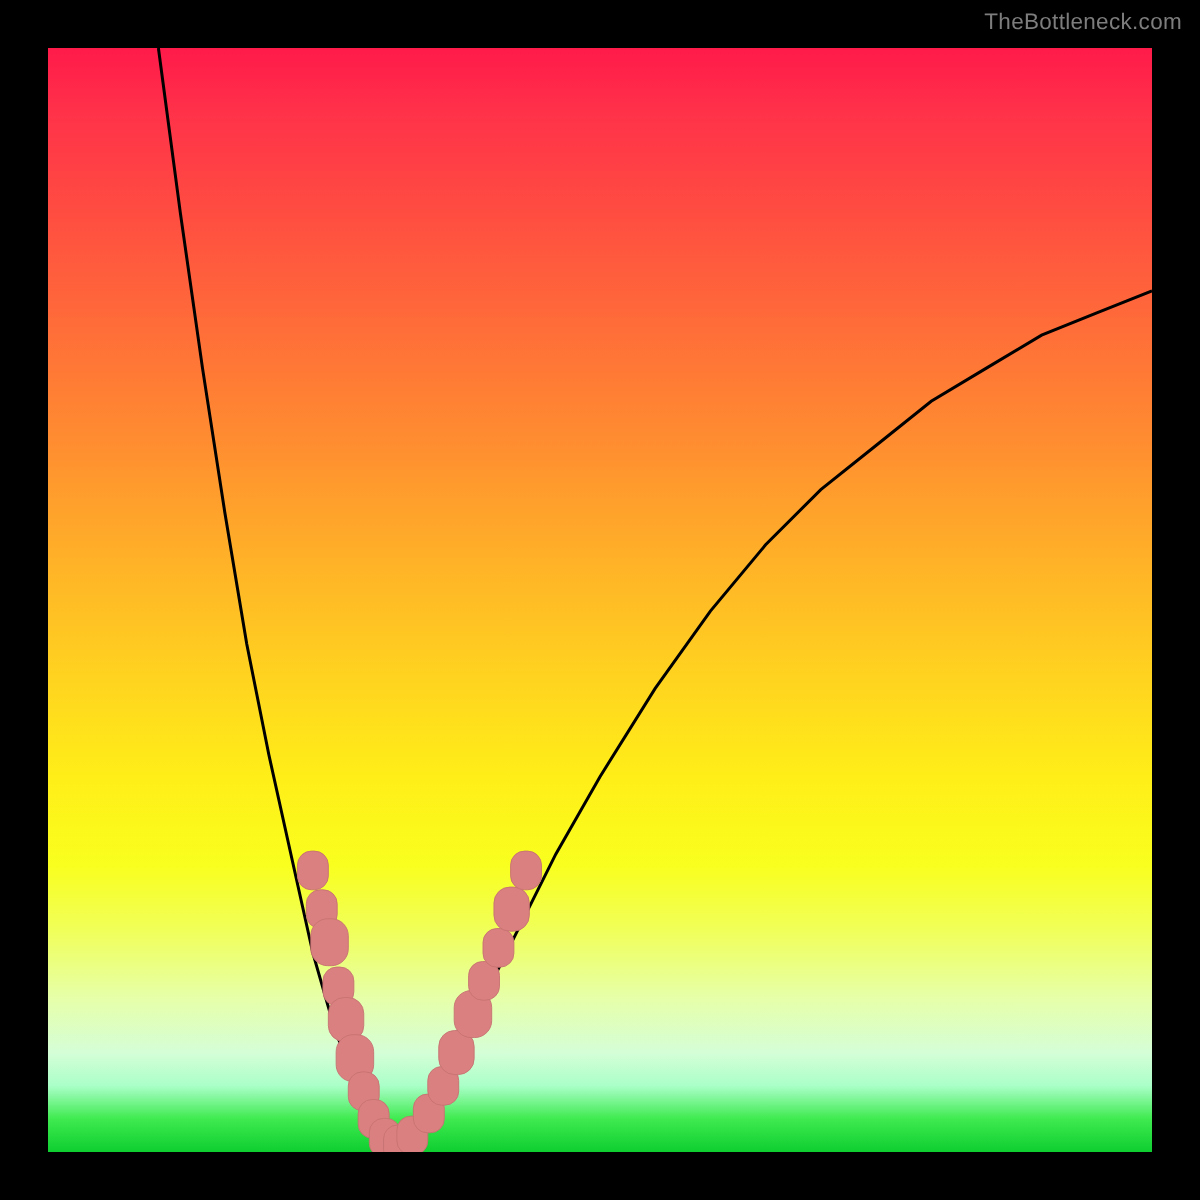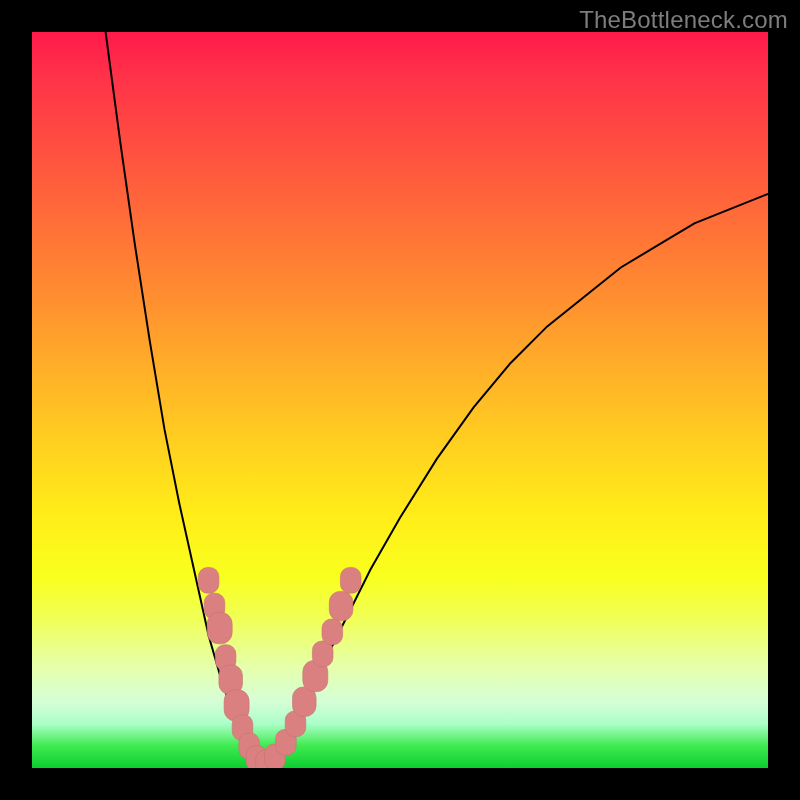--- a/index.html
+++ b/index.html
@@ -41,21 +41,21 @@
       #d5fed7 91%,
       #aaffc8 94%,
       #3fea50 97%,
       #0ece2f 100%
     );
   }
   .watermark {
     position: absolute;
     top: 6px;
     right: 12px;
-    font-size: 24px;
+    font-size: 15px;
     color: #7d7d7d;
     font-weight: 500;
     letter-spacing: 0.2px;
     user-select: none;
   }
   svg.curve {
     position: absolute;
     top: 0;
     left: 0;
     width: 736px;

